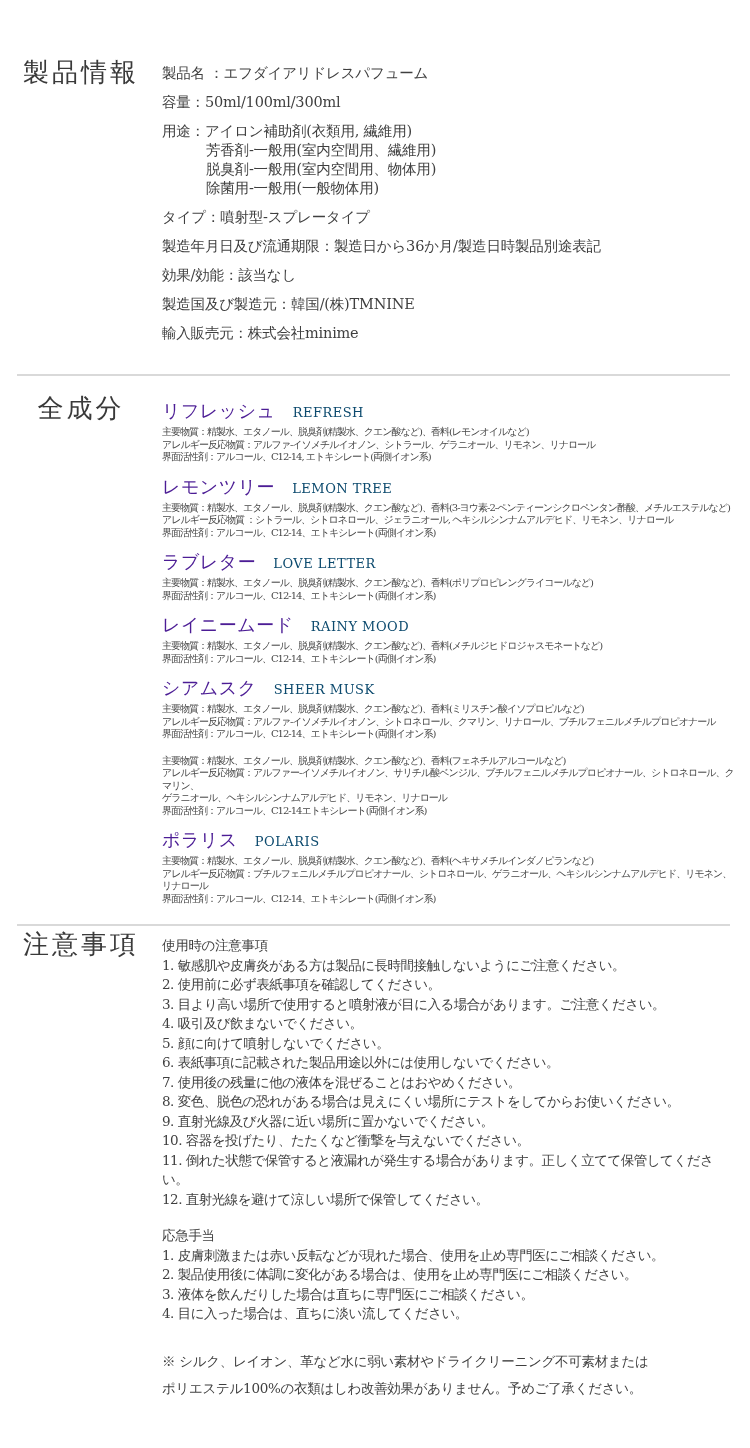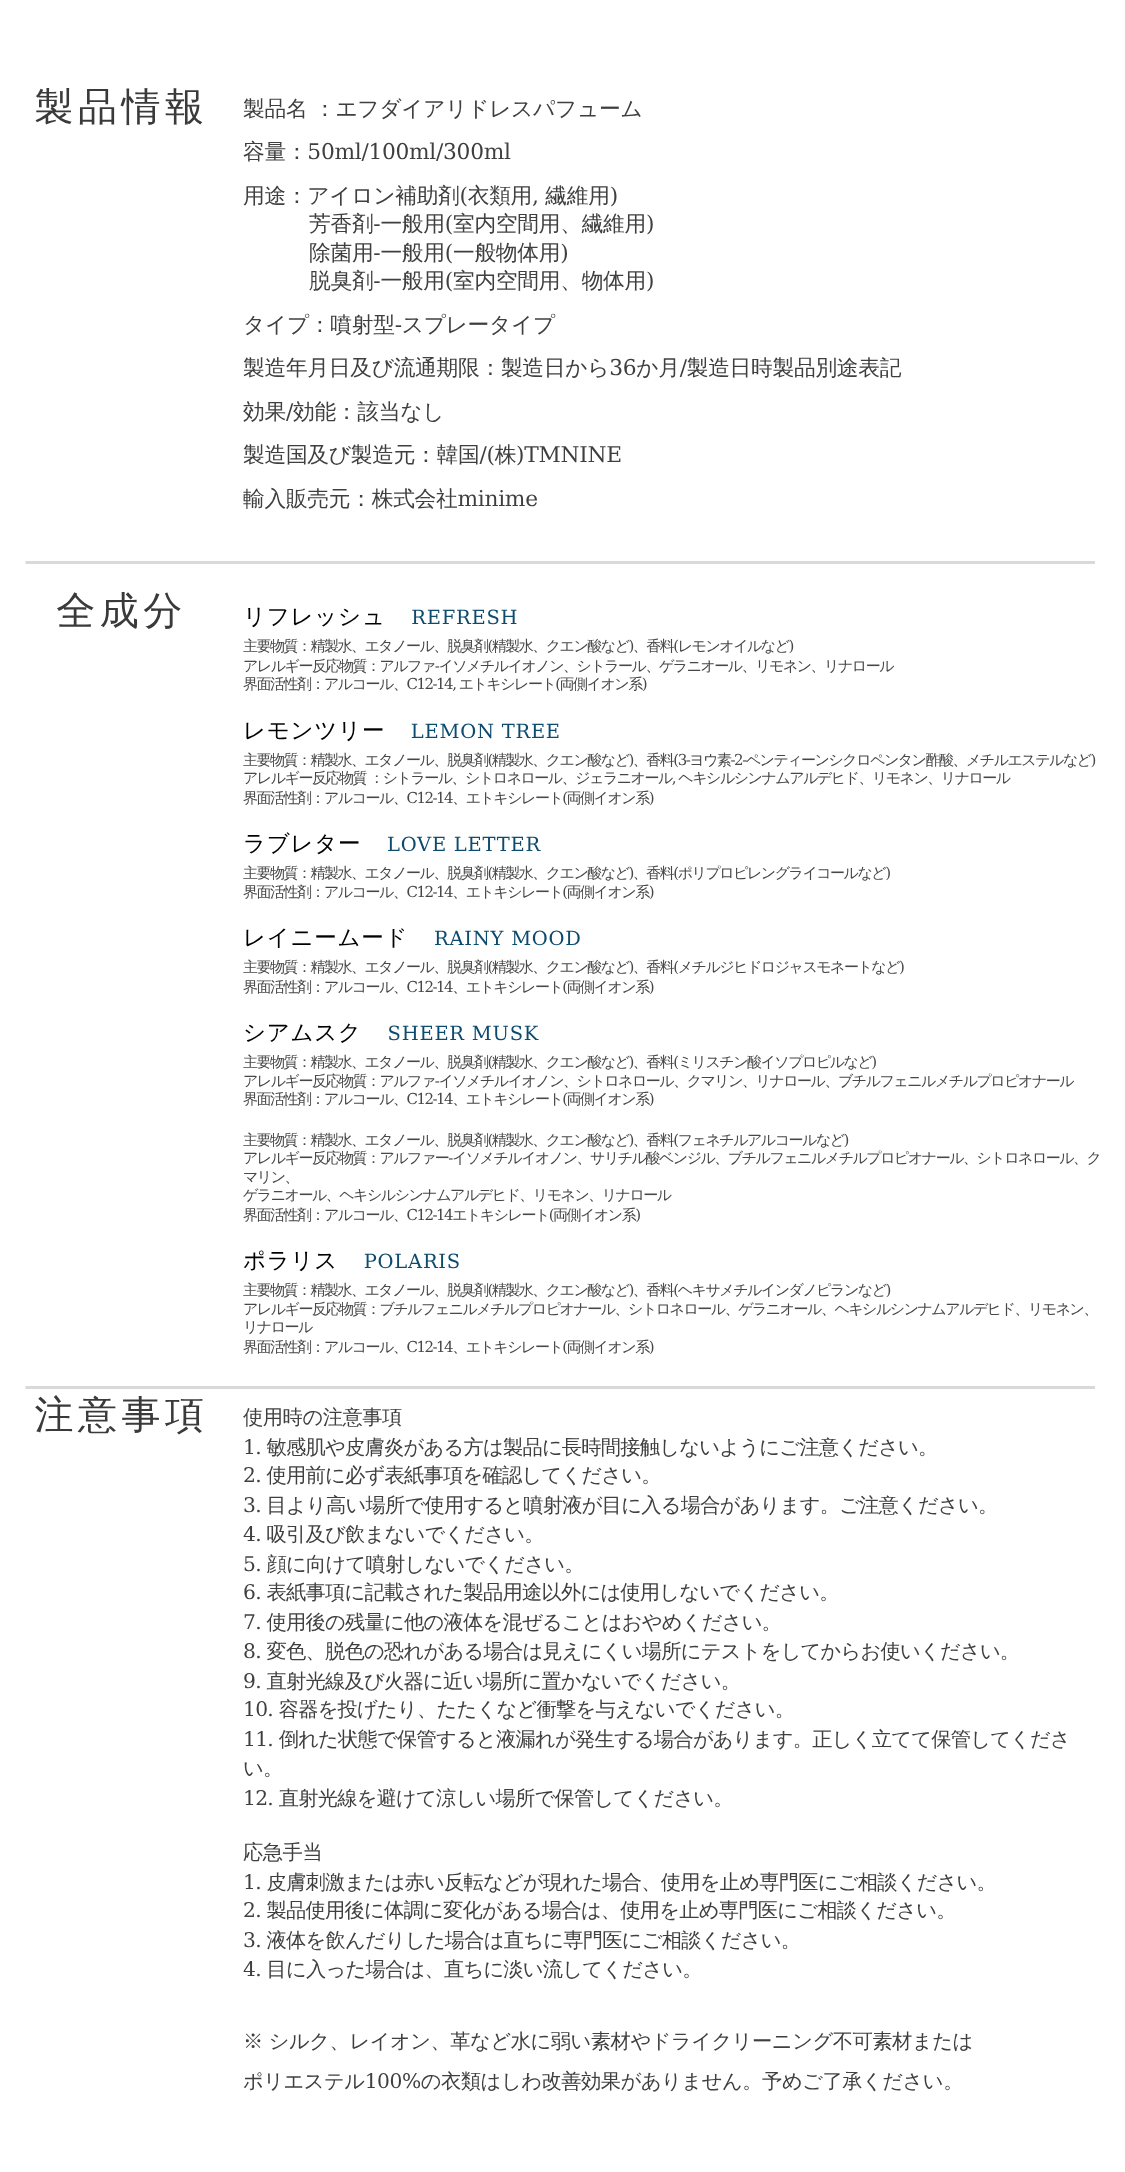--- a/index.html
+++ b/index.html
@@ -52,21 +52,21 @@
     margin-bottom: 10px;
     letter-spacing: -0.2px;
   }
   .prod-sub-line { padding-left: 44px; }
 
   
   .sec-ingredients { top: 394px; }
   .sec-ingredients .sec-body { padding-top: 8px; }
   .ing-block { margin-bottom: 14px; }
   .ing-title { line-height: 18px; margin-bottom: 4px; }
-  .ing-name-jp { font-size: 15px; letter-spacing: 0.5px; color: #000000; }
+  .ing-name-jp { font-size: 18px; letter-spacing: 0.5px; color: #4c1d95; }
   .ing-name-en { font-size: 13px; margin-left: 12px; letter-spacing: 0.5px; color: #0c4a6e; }
   .ing-line {
     font-size: 10px;
     line-height: 12.5px;
     letter-spacing: -1px;
     color: #474747;
   }
 
   
   .sec-cautions { top: 930px; }
@@ -111,23 +111,23 @@
             
           </div>
         </div>
 
         <div class="prod-row">
           <div class="prod-row-text">用途：アイロン補助剤(衣類用, 繊維用)</div>
           <div class="prod-sub">
 
               <div class="prod-sub-line">芳香剤-一般用(室内空間用、繊維用)</div>
 
+              <div class="prod-sub-line">脱臭剤-一般用(室内空間用、物体用)</div>
+
               <div class="prod-sub-line">除菌用-一般用(一般物体用)</div>
-
-              <div class="prod-sub-line">脱臭剤-一般用(室内空間用、物体用)</div>
             </div>
         </div>
 
         <div class="prod-row">
           <div class="prod-row-text">タイプ：噴射型-スプレータイプ</div>
           <div class="prod-sub">
             
           </div>
         </div>
 

